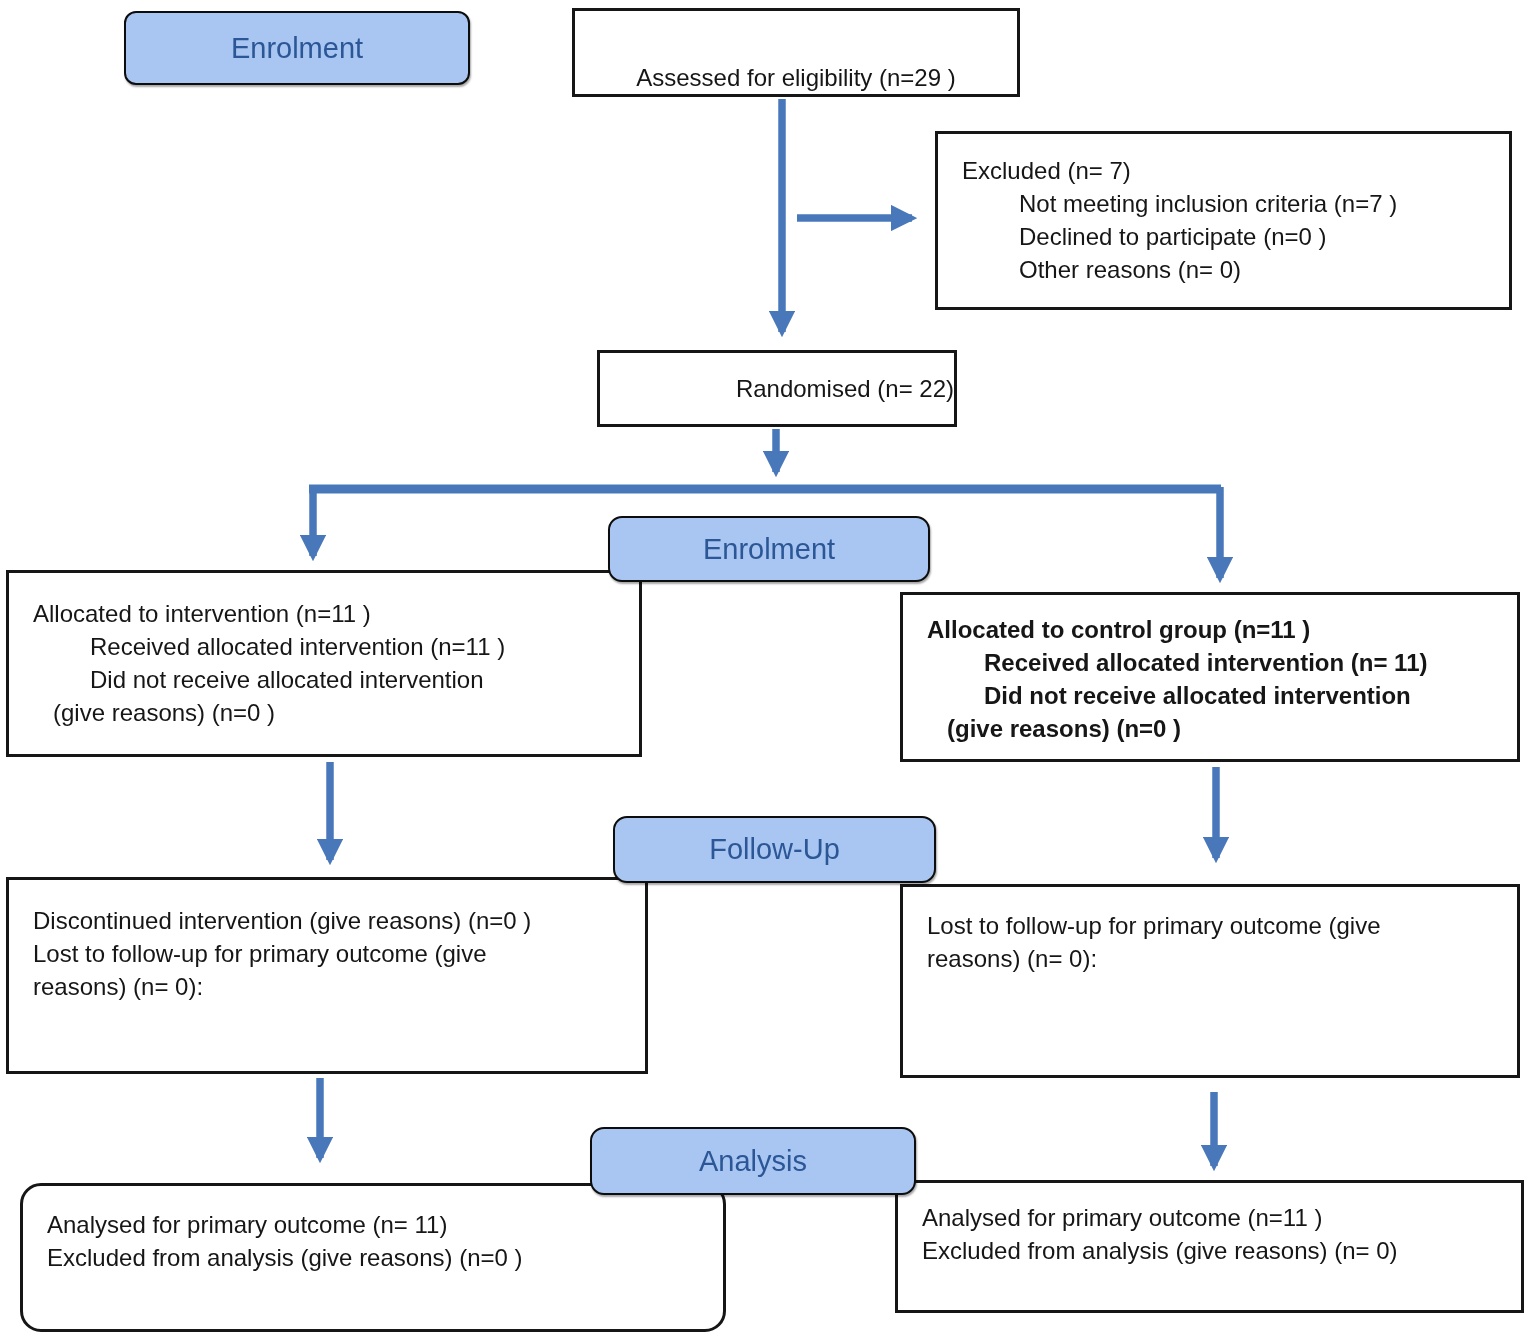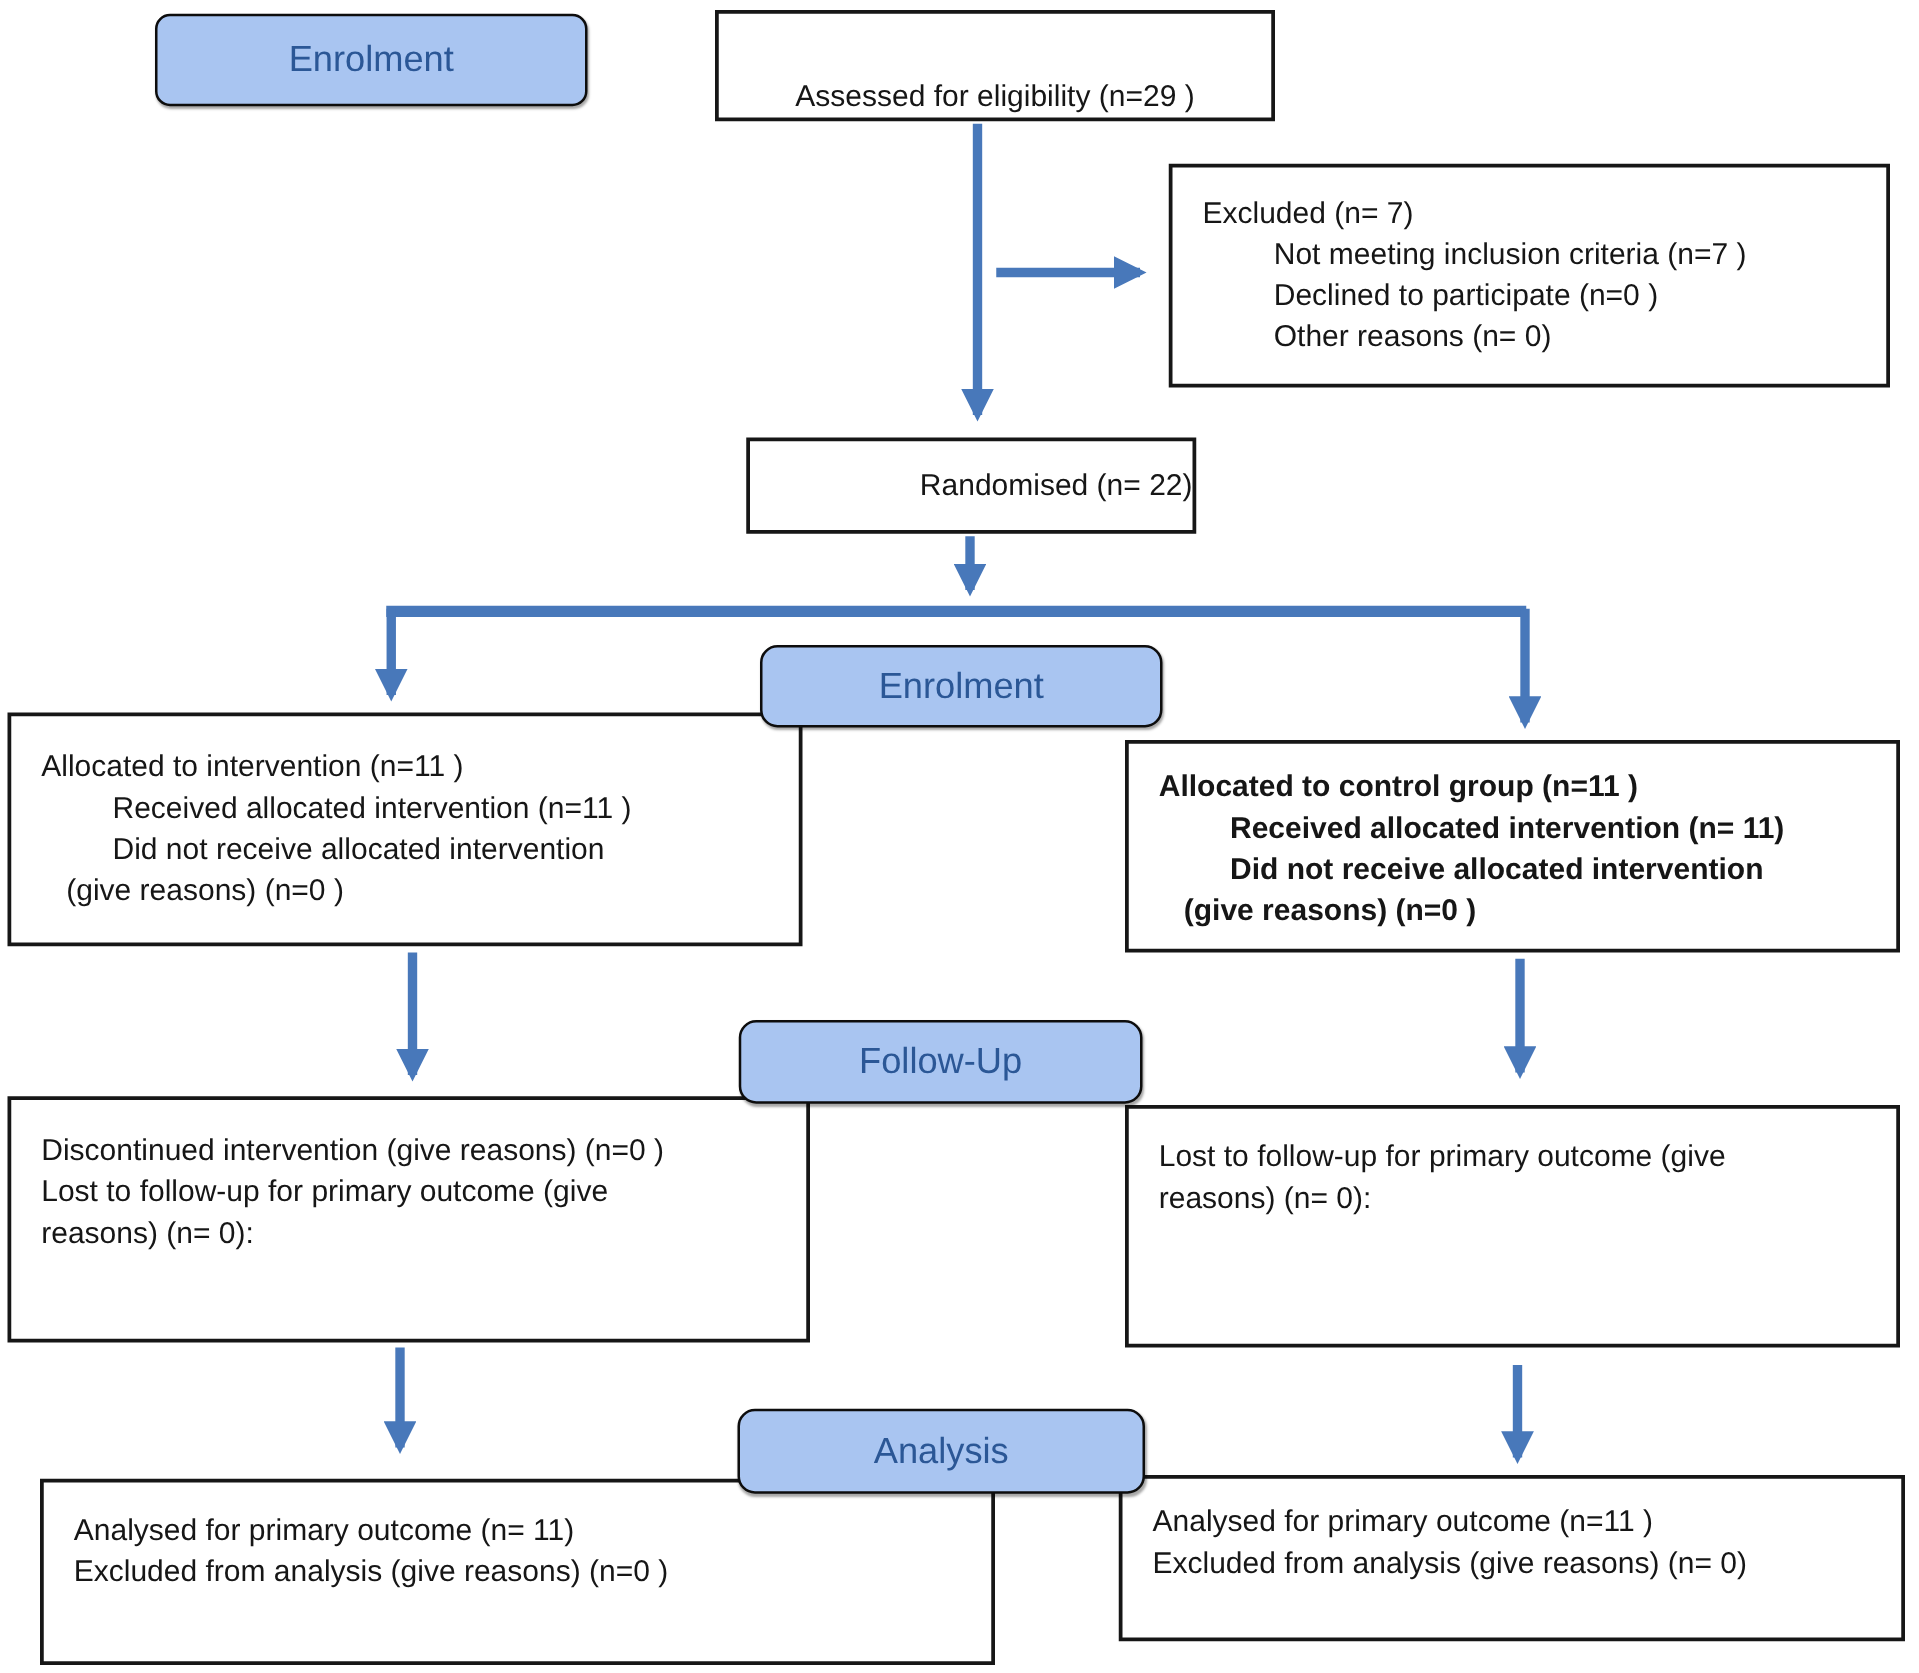--- a/index.html
+++ b/index.html
@@ -65,21 +65,21 @@
     <path class="arrow" marker-end="url(#arr)" d="M320,1078 L320,1158"></path>
     <path class="arrow" marker-end="url(#arr)" d="M1214,1092 L1214,1166"></path>
   </svg>
 
   <div class="stage" style="left:124px;top:11px;width:346px;height:74px;border-radius:12px;">
     <span>Enrolment</span>
   </div>
   <div class="stage" style="left:608px;top:516px;width:322px;height:66px;">
     <span>Enrolment</span>
   </div>
-  <div class="stage" style="left:591px;top:816px;width:323px;height:67px;">
+  <div class="stage" style="left:613px;top:816px;width:323px;height:67px;">
     <span>Follow-Up</span>
   </div>
   <div class="stage" style="left:590px;top:1127px;width:326px;height:68px;">
     <span>Analysis</span>
   </div>
 
   <div class="fbox center" style="left:572px;top:8px;width:448px;height:89px;align-items:flex-end;padding-top:22px;">
       <div class="line indent-0">Assessed for eligibility (n=29 )</div>
     </div>
 
@@ -112,21 +112,21 @@
       <div class="line indent-0">Discontinued intervention (give reasons) (n=0 )</div>
       <div class="line indent-0">Lost to follow-up for primary outcome (give</div>
       <div class="line indent-0">reasons) (n= 0):</div>
     </div>
 
   <div class="fbox" style="left:900px;top:884px;width:620px;height:194px;padding:22px 6px 0 24px;">
       <div class="line indent-0">Lost to follow-up for primary outcome (give</div>
       <div class="line indent-0">reasons) (n= 0):</div>
     </div>
 
-  <div class="fbox" style="left:32px;top:1183px;width:764px;height:149px;padding:22px 6px 0 24px;">
+  <div class="fbox" style="left:20px;top:1183px;width:706px;height:149px;padding:22px 6px 0 24px;border-radius:21px;">
       <div class="line indent-0">Analysed for primary outcome (n= 11)</div>
       <div class="line indent-0">Excluded from analysis (give reasons) (n=0 )</div>
     </div>
 
   <div class="fbox" style="left:895px;top:1180px;width:629px;height:133px;padding:18px 6px 0 24px;">
       <div class="line indent-0">Analysed for primary outcome (n=11 )</div>
       <div class="line indent-0">Excluded from analysis (give reasons) (n= 0)</div>
     </div>
 
 </div>

